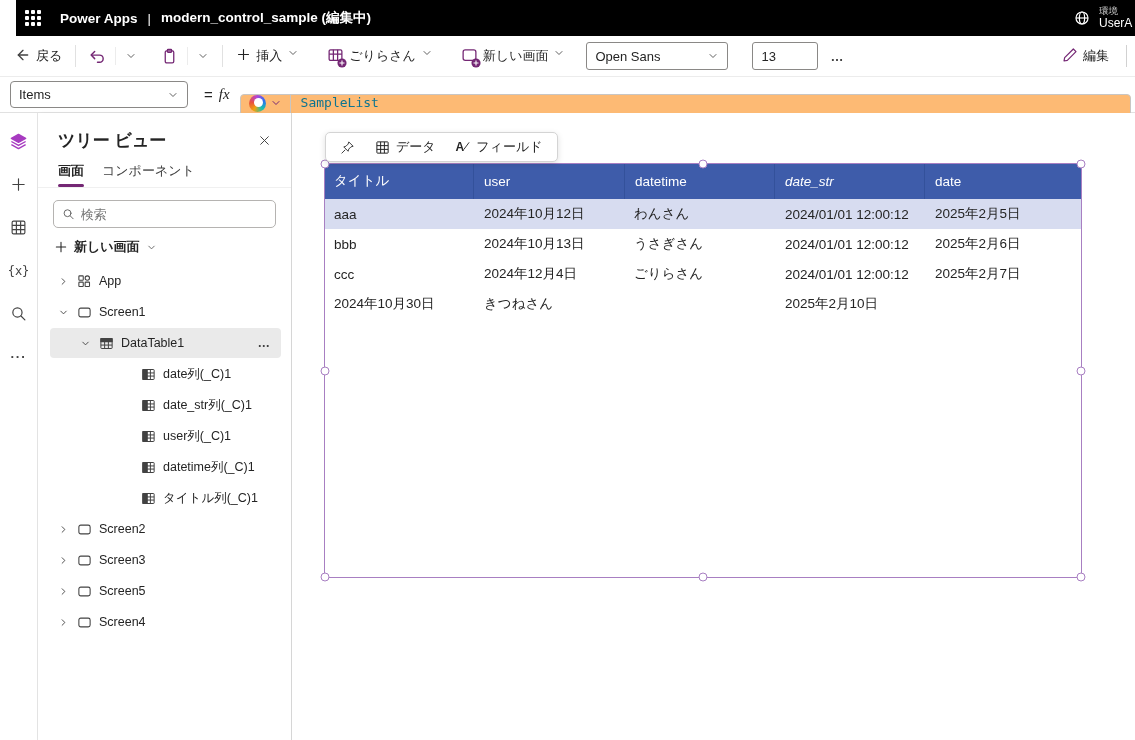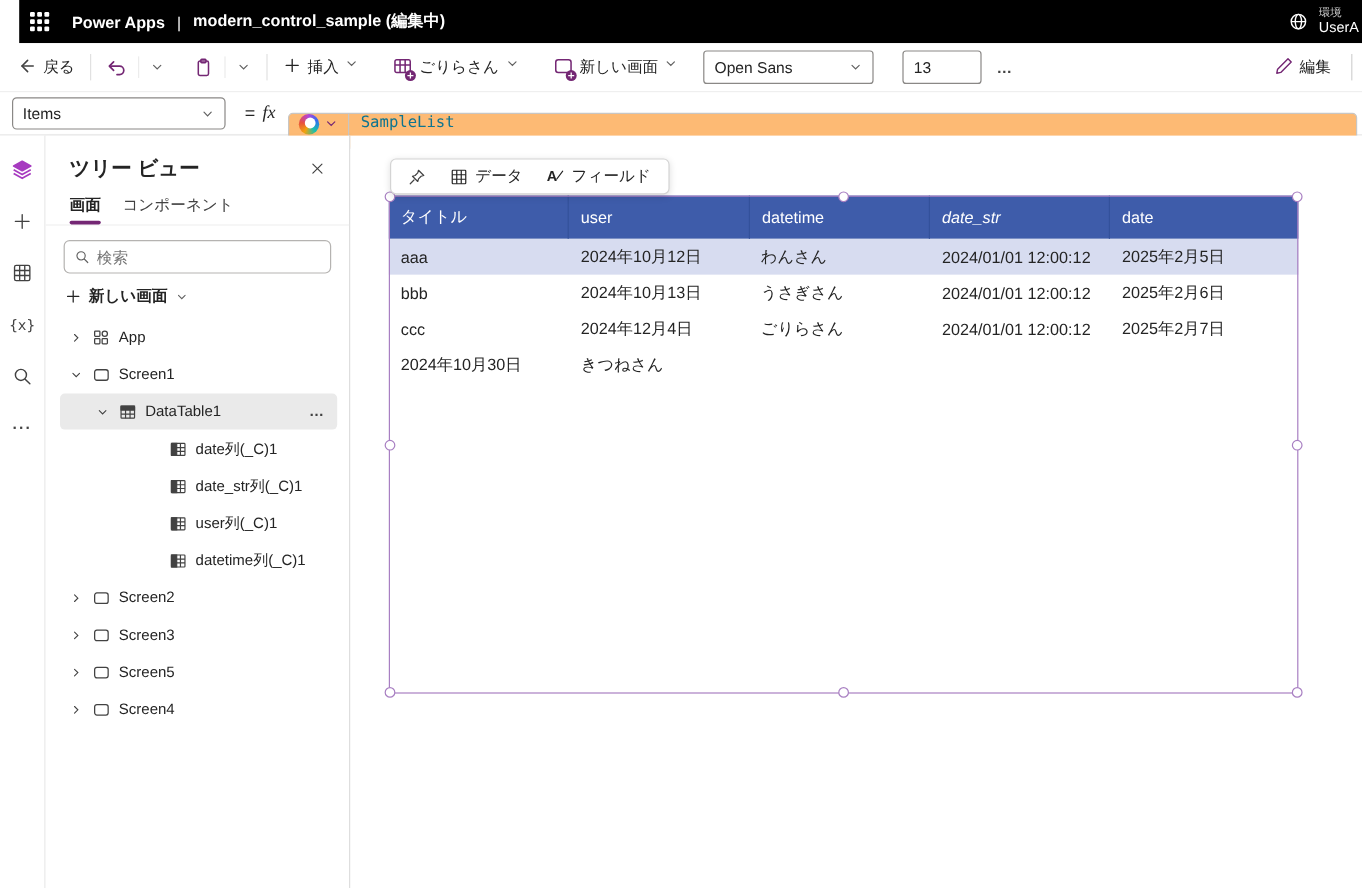--- a/index.html
+++ b/index.html
@@ -384,20 +384,29 @@
           </div>
           <div class="tree-row" style="padding-left: 70px;">
             <span class="chevslot"></span>
             <svg width="15" height="15" viewBox="0 0 24 24" fill="none" stroke="#424242" stroke-width="1.6">
               <rect x="3" y="4" width="18" height="16" rx="1"></rect>
               <path d="M3 9.5h18M3 14.5h18M15 4v16"></path>
               <rect x="3" y="4" width="7" height="16" fill="#424242"></rect>
             </svg>
             <span>datetime列(_C)1</span>
           </div>
+          <div class="tree-row" style="padding-left: 70px;">
+            <span class="chevslot"></span>
+            <svg width="15" height="15" viewBox="0 0 24 24" fill="none" stroke="#424242" stroke-width="1.6">
+              <rect x="3" y="4" width="18" height="16" rx="1"></rect>
+              <path d="M3 9.5h18M3 14.5h18M15 4v16"></path>
+              <rect x="3" y="4" width="7" height="16" fill="#424242"></rect>
+            </svg>
+            <span>タイトル列(_C)1</span>
+          </div>
           <div class="tree-row" style="padding-left: 6px;">
             <span class="chevslot">
               <svg width="11" height="11" viewBox="0 0 24 24" fill="none" stroke="#424242" stroke-width="2" stroke-linecap="round">
                 <path d="M9 6l6 6-6 6"></path>
               </svg>
             </span>
             <svg width="15" height="15" viewBox="0 0 24 24" fill="none" stroke="#424242" stroke-width="1.7">
               <rect x="3" y="5" width="18" height="14" rx="3"></rect>
             </svg>
             <span>Screen2</span>
@@ -487,20 +496,21 @@
             <div class="dt-cell" style="width: 150px;">ccc</div>
             <div class="dt-cell" style="width: 150px;">2024年12月4日</div>
             <div class="dt-cell" style="width: 151px;">ごりらさん</div>
             <div class="dt-cell" style="width: 150px;">2024/01/01 12:00:12</div>
             <div class="dt-cell" style="width: 157px;">2025年2月7日</div>
           </div>
           <div class="dt-row">
             <div class="dt-cell" style="width: 150px;">2024年10月30日</div>
             <div class="dt-cell" style="width: 151px;">きつねさん</div>
             <div class="dt-cell" style="width: 150px;"></div>
+            <div class="dt-cell" style="width: 157px;">2025年2月10日</div>
           </div>
         </div>
 
       <div class="sel-box" id="sel-box">
           <div class="handle" style="left: 0%; top: 0%; transform: translate(-50%, -50%);"></div>
           <div class="handle" style="left: 50%; top: 0%; transform: translate(-50%, -50%);"></div>
           <div class="handle" style="left: 100%; top: 0%; transform: translate(-50%, -50%);"></div>
           <div class="handle" style="left: 0%; top: 50%; transform: translate(-50%, -50%);"></div>
           <div class="handle" style="left: 100%; top: 50%; transform: translate(-50%, -50%);"></div>
           <div class="handle" style="left: 0%; top: 100%; transform: translate(-50%, -50%);"></div>

